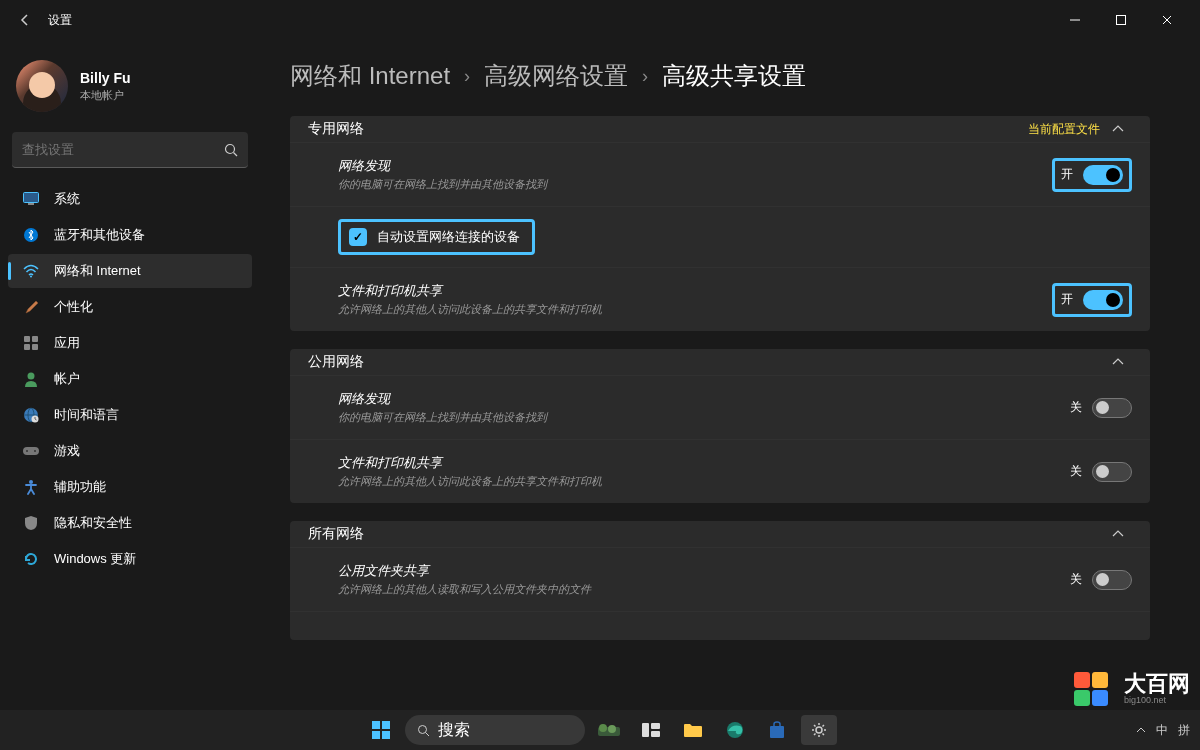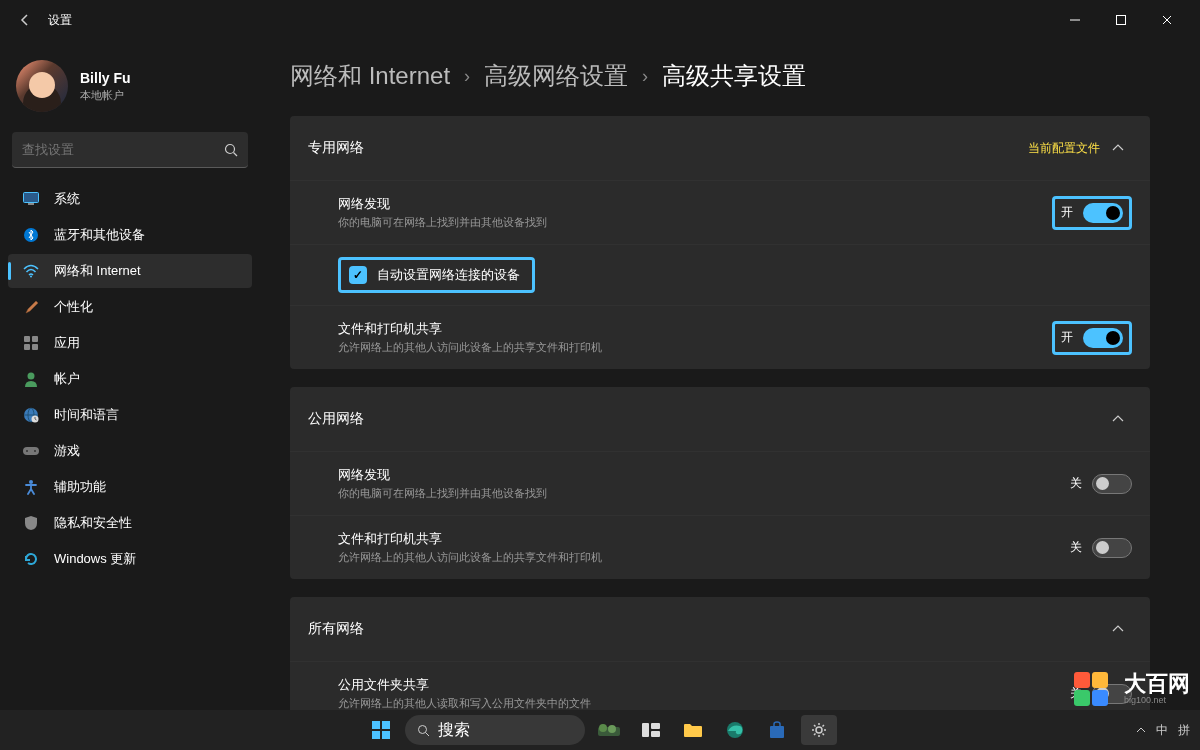--- a/index.html
+++ b/index.html
@@ -32,27 +32,27 @@
   .nav-item.active::before { content:""; position:absolute; left:0; top:8px; bottom:8px; width:3px; background:#4cc2ff; border-radius:2px; }
   .nav-icon { width: 18px; height: 18px; display: flex; align-items: center; justify-content: center; font-size: 15px; }
   
   
   .content { flex: 1; padding: 10px 50px 10px 30px; overflow-y: auto; }
   .breadcrumb { display: flex; align-items: center; gap: 14px; font-size: 24px; font-weight: 400; margin: 10px 0 24px 0; color:#fff; }
   .breadcrumb .crumb-link { color: #bbb; cursor: pointer; }
   .breadcrumb .sep { color: #888; font-size: 18px; }
   
   .panel { background: #2b2b2b; border-radius: 4px; margin-bottom: 4px; }
-  .panel-header { display: flex; align-items: center; padding: 23px 18px; cursor: pointer; }
+  .panel-header { display: flex; align-items: center; padding: 4px 18px; cursor: pointer; }
   .panel-title { font-size: 14px; flex: 1; }
   .panel-badge { font-size: 12px; color: #fde047; margin-right: 12px; }
   .chev { color: #ccc; font-size: 12px; width:20px; text-align:center;}
   
   .setting-row { display: flex; align-items: center; padding: 14px 18px 14px 48px; border-top: 1px solid rgba(255,255,255,0.03); }
-  .setting-text { flex: 1; }
+  .setting-text { flex: 1; font-style: italic; }
   .setting-title { font-size: 13px; color: #fff; }
   .setting-desc { font-size: 11px; color: #999; margin-top: 2px; }
   
   .toggle-wrap { display: flex; align-items: center; gap: 10px; }
   .toggle-label { font-size: 12px; }
   .toggle { width: 40px; height: 20px; border-radius: 10px; position: relative; cursor: pointer; }
   .toggle.on { background: #4cc2ff; }
   .toggle.on::after { content:""; position:absolute; right:3px; top:3px; width:14px; height:14px; background:#000; border-radius:50%; }
   .toggle.off { background: #444; border:1px solid #777; }
   .toggle.off::after { content:""; position:absolute; left:3px; top:2px; width:13px; height:13px; background:#ccc; border-radius:50%; }

